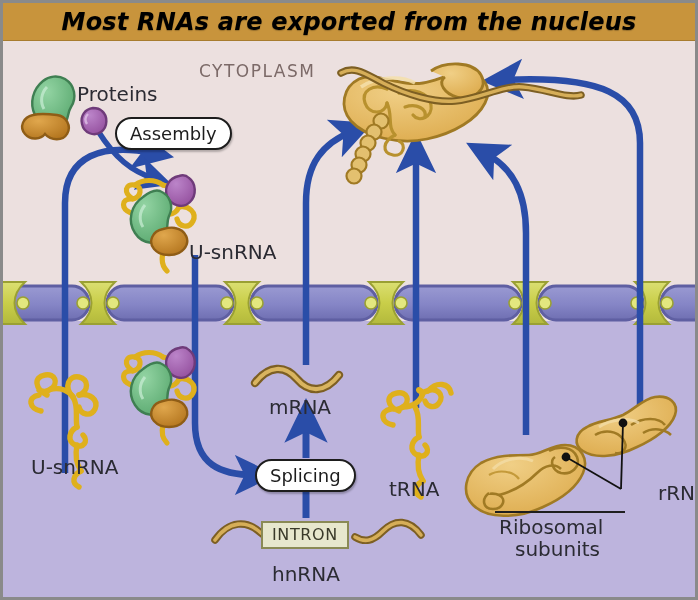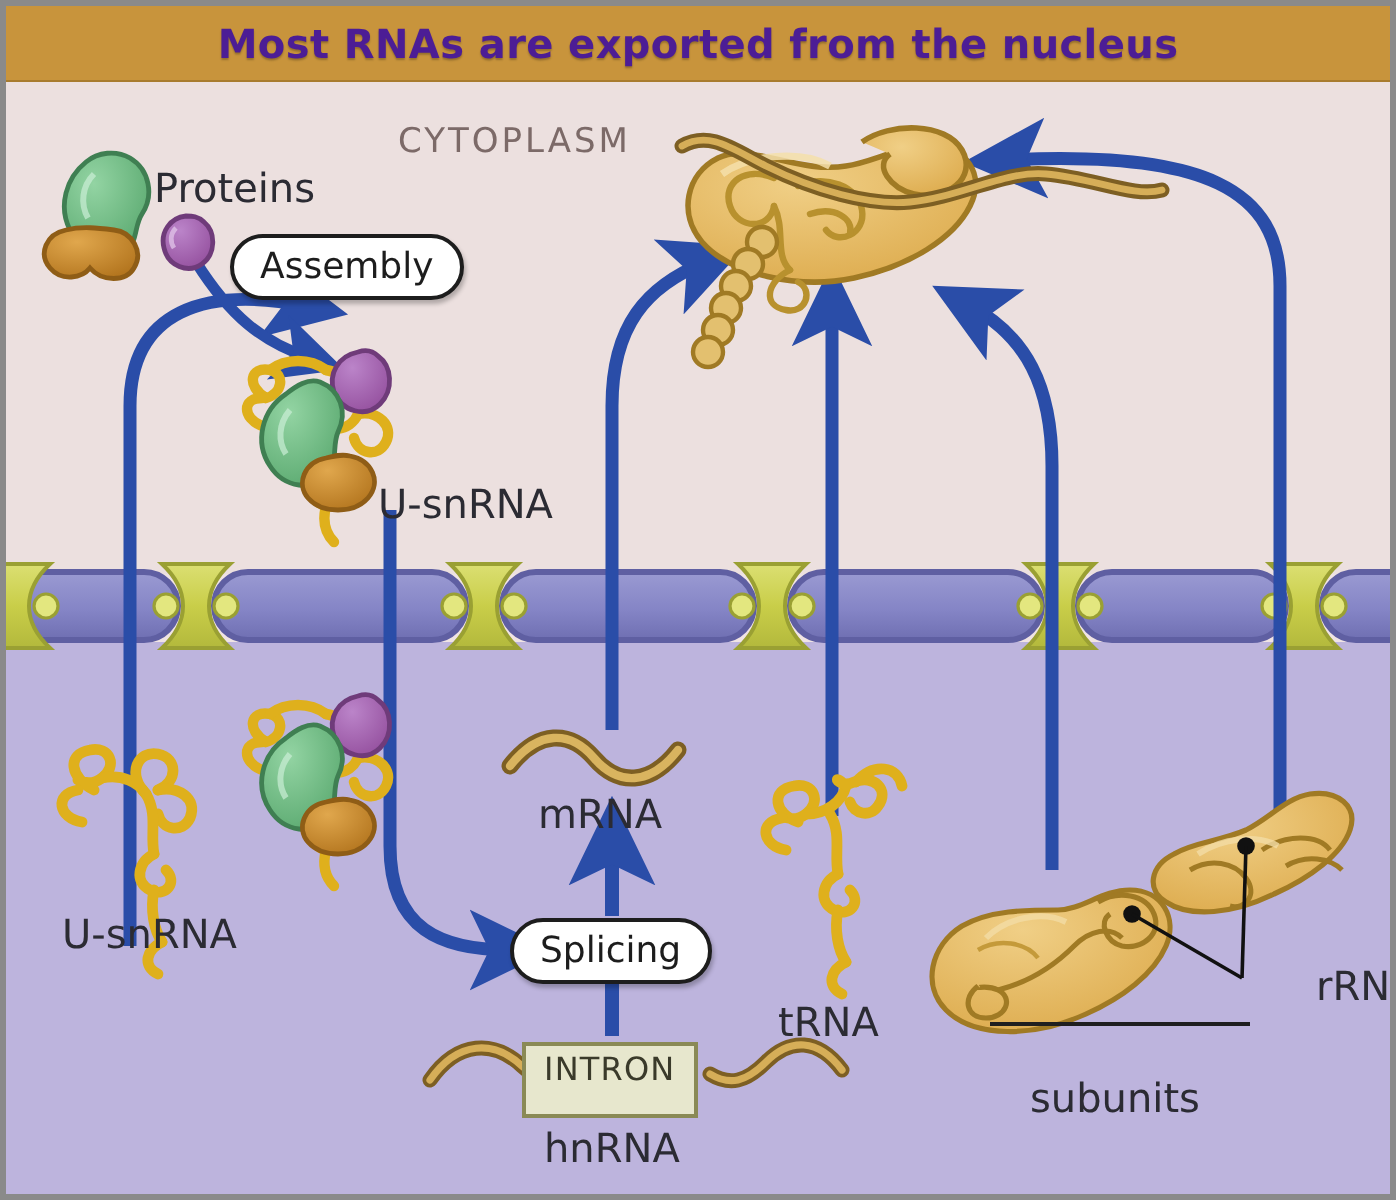--- a/index.html
+++ b/index.html
@@ -6,37 +6,37 @@
   #root{
     position:relative;width:698px;height:600px;overflow:hidden;
     font-family:"DejaVu Sans","Liberation Sans",sans-serif;
     box-sizing:border-box;border:3px solid #8a8a8a;background:#f0e4e4;
   }
   .title-bar{
     position:absolute;left:0;top:0;width:100%;height:38px;
     background:#c8943c;display:flex;align-items:center;justify-content:center;
     box-sizing:border-box;border-bottom:1px solid #a87c2e;z-index:40;
   }
-  .title-bar .t{color:#4c1d95;font-weight:bold;font-size:20px;letter-spacing:.2px;
-    text-shadow:0 1px 1px rgba(0,0,0,.25);}
+  .title-bar .t{color:#000000;font-weight:bold;font-size:24px;letter-spacing:.2px;
+    text-shadow:0 1px 1px rgba(0,0,0,.25);font-style:italic;}
   .cyto{position:absolute;left:0;top:38px;width:100%;height:246px;background:#ece0df;}
   .nucl{position:absolute;left:0;top:318px;width:100%;bottom:0;background:#bdb4dd;}
   svg.layer{position:absolute;left:0;top:0;width:698px;height:600px;}
   .lbl{position:absolute;white-space:nowrap;}
   .lbl-dark{color:#2b2b33;font-size:20px;}
   .lbl-cyto{color:#7c6a68;font-size:17px;letter-spacing:1.5px;}
   .lbl-nuc{color:#3e3d66;font-size:17px;letter-spacing:1.5px;}
   .pill{
     position:absolute;background:#ffffff;border:2.5px solid #1d1d1d;border-radius:18px;
     padding:4px 13px 4px 13px;font-size:18px;color:#1d1d1d;white-space:nowrap;
     box-shadow:1px 2px 2px rgba(0,0,0,.25);
   }
   .intronbox{
     position:absolute;background:#e7e7cd;border:2px solid #8a8a55;
-    padding:2px 9px 13px 9px;font-size:16px;color:#3a3a2a;letter-spacing:.6px;white-space:nowrap;
+    padding:2px 9px 3px 9px;font-size:16px;color:#3a3a2a;letter-spacing:.6px;white-space:nowrap;
   }
   .ul{position:absolute;border-top:2px solid #1f1f1f;}
 </style>
 </head>
 <body>
 
 <div id="root">
 
   <div class="title-bar">
     <span class="t">Most RNAs are exported from the nucleus</span>
@@ -317,20 +317,21 @@
   <div class="lbl lbl-dark" style="left:28px;top:452px;">U-snRNA</div>
 
   <div class="pill" style="left:252px;top:456px;">Splicing</div>
 
   <div class="lbl lbl-dark" style="left:266px;top:392px;">mRNA</div>
 
   <div class="intronbox" style="left:258px;top:518px;">INTRON</div>
 
   <div class="lbl lbl-dark" style="left:269px;top:559px;">hnRNA</div>
 
-  <div class="lbl lbl-dark" style="left:386px;top:496px;">tRNA</div>
+  <div class="lbl lbl-dark" style="left:386px;top:474px;">tRNA</div>
 
   <div class="lbl lbl-dark" style="left:628px;top:478px;margin-left:27px;">rRNA</div>
 
   <div class="ul" style="left:492px;top:508px;width:130px;"></div>
+  <div class="lbl lbl-dark" style="left:496px;top:512px;">Ribosomal</div>
   <div class="lbl lbl-dark" style="left:512px;top:534px;">subunits</div>
 
 </div>
 
 </body></html>

